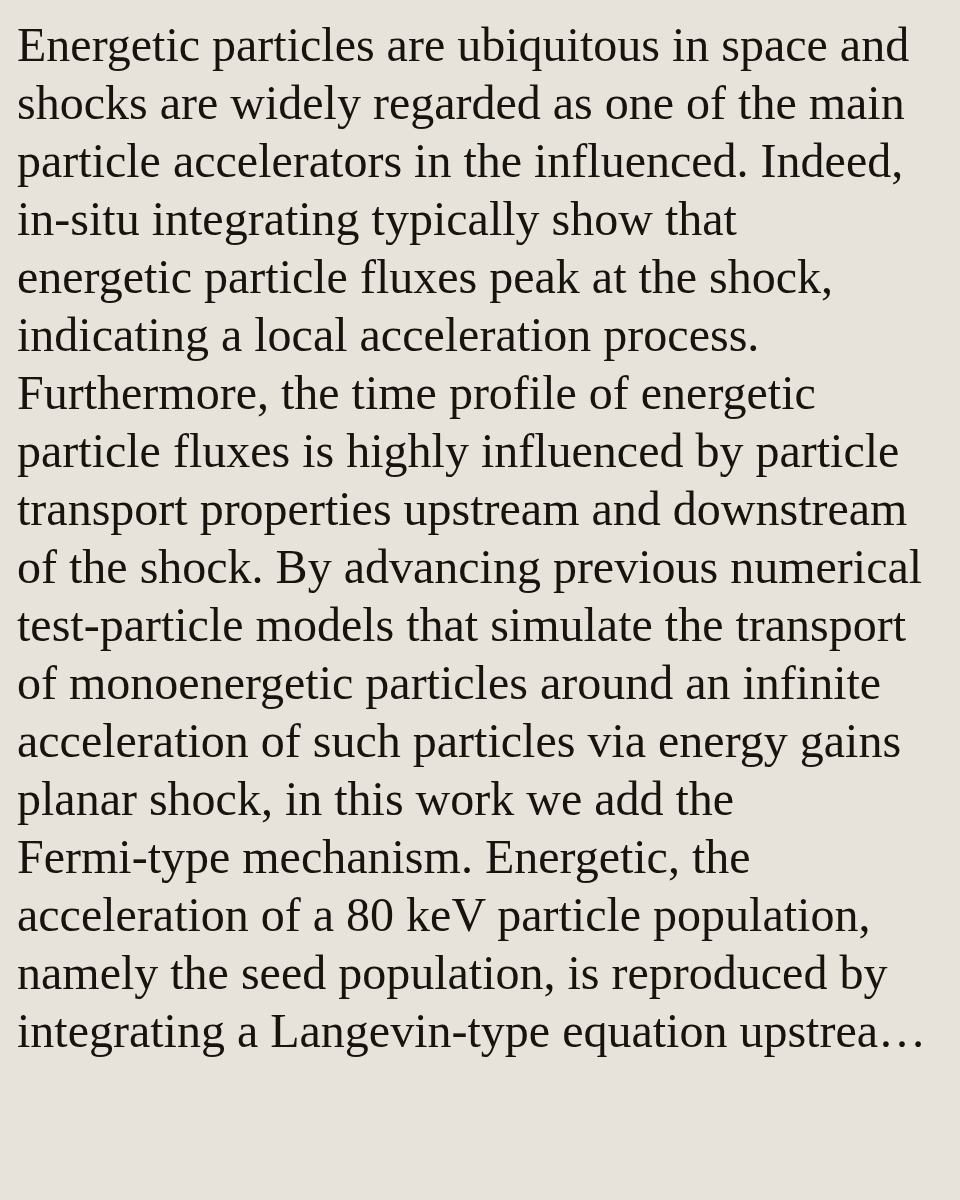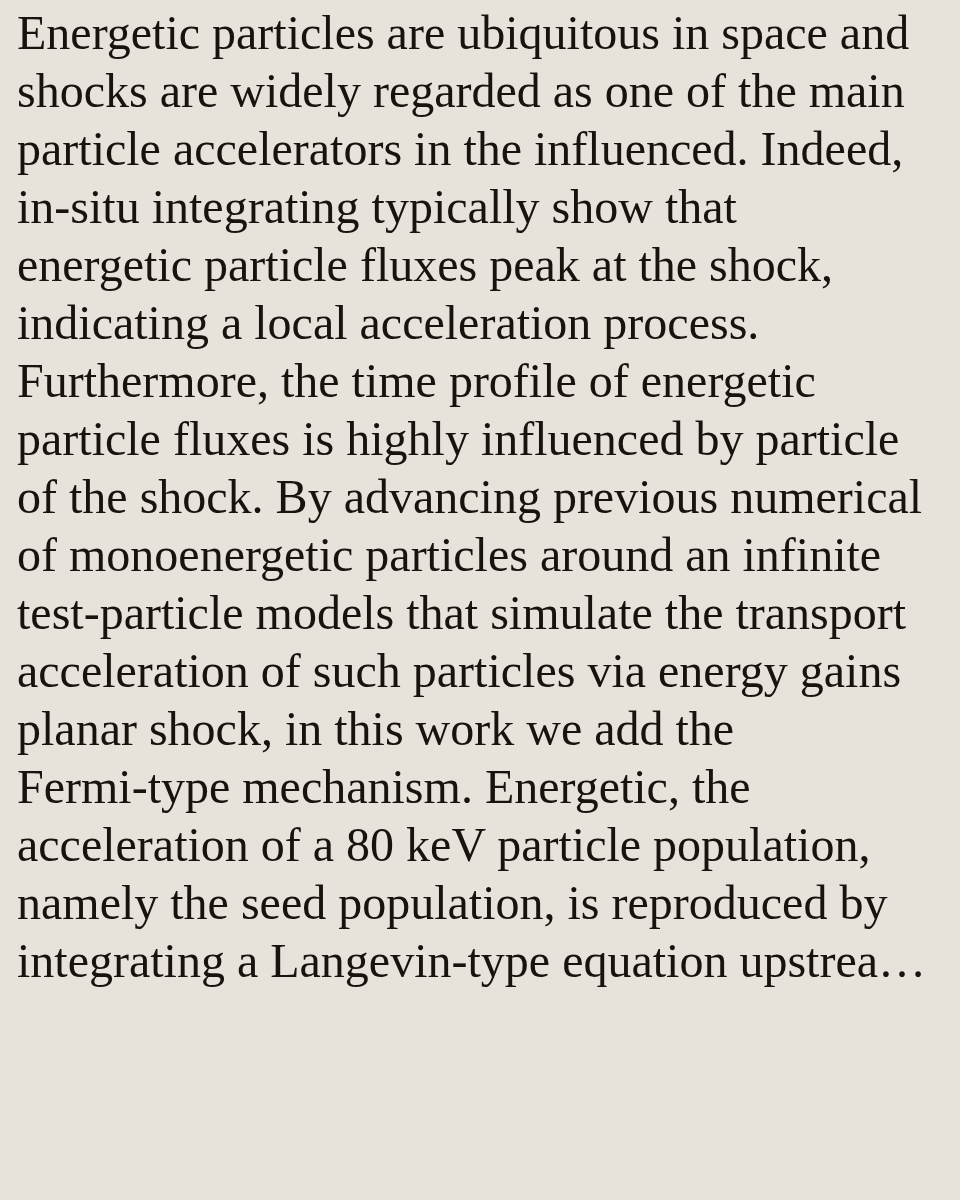--- a/index.html
+++ b/index.html
@@ -10,21 +10,21 @@
   html, body {
     width: 960px;
     height: 1200px;
     background: var(--bg);
     overflow: hidden;
   }
   .page {
     width: 960px;
     height: 1200px;
     background: var(--bg);
-    padding: 4px 0 0 17px;
+    padding: 16px 0 0 17px;
     overflow: hidden;
     border-radius: 23px;
   }
   .abstract {
     font-family: "Liberation Serif", "DejaVu Serif", serif;
     font-size: 48px;
     line-height: 58px;
     color: var(--fg);
     font-weight: 400;
   }
@@ -38,23 +38,24 @@
 <div class="page">
   <main class="abstract">
     <div class="line">Energetic particles are ubiquitous in space and</div>
     <div class="line">shocks are widely regarded as one of the main</div>
     <div class="line">particle accelerators in the influenced. Indeed,</div>
     <div class="line">in-situ integrating typically show that</div>
     <div class="line">energetic particle fluxes peak at the shock,</div>
     <div class="line">indicating a local acceleration process.</div>
     <div class="line">Furthermore, the time profile of energetic</div>
     <div class="line">particle fluxes is highly influenced by particle</div>
+    <div class="line">transport properties upstream and downstream</div>
     <div class="line">of the shock. By advancing previous numerical</div>
+    <div class="line">test-particle models that simulate the transport</div>
     <div class="line">of monoenergetic particles around an infinite</div>
-    <div class="line">test-particle models that simulate the transport</div>
     <div class="line">acceleration of such particles via energy gains</div>
     <div class="line">planar shock, in this work we add the</div>
     <div class="line">Fermi-type mechanism. Energetic, the</div>
     <div class="line">acceleration of a 80 keV particle population,</div>
     <div class="line">namely the seed population, is reproduced by</div>
     <div class="line">integrating a Langevin-type equation upstrea…</div>
   </main>
 </div>
 
 </body></html>

